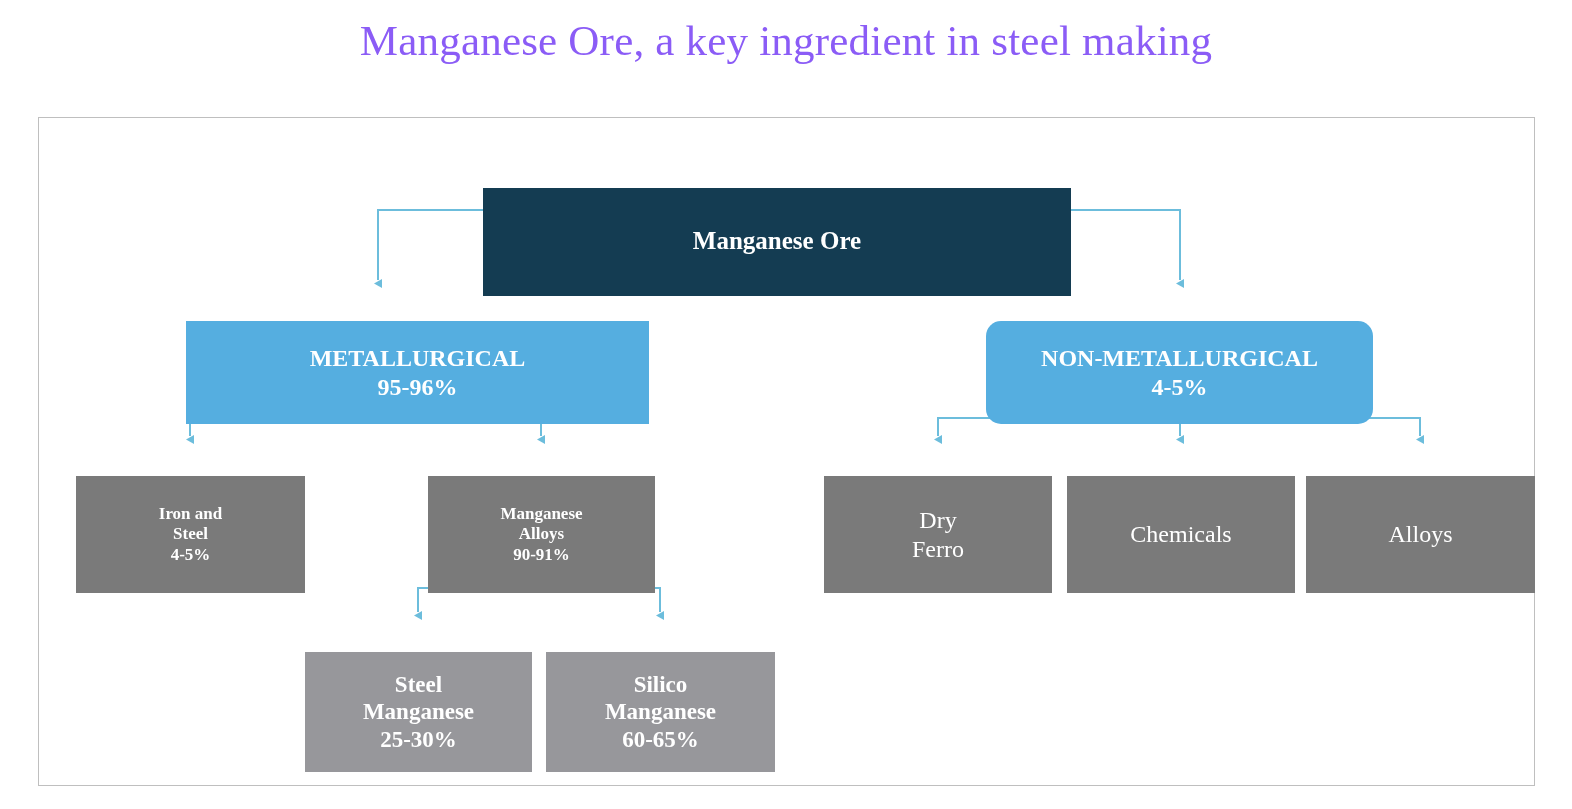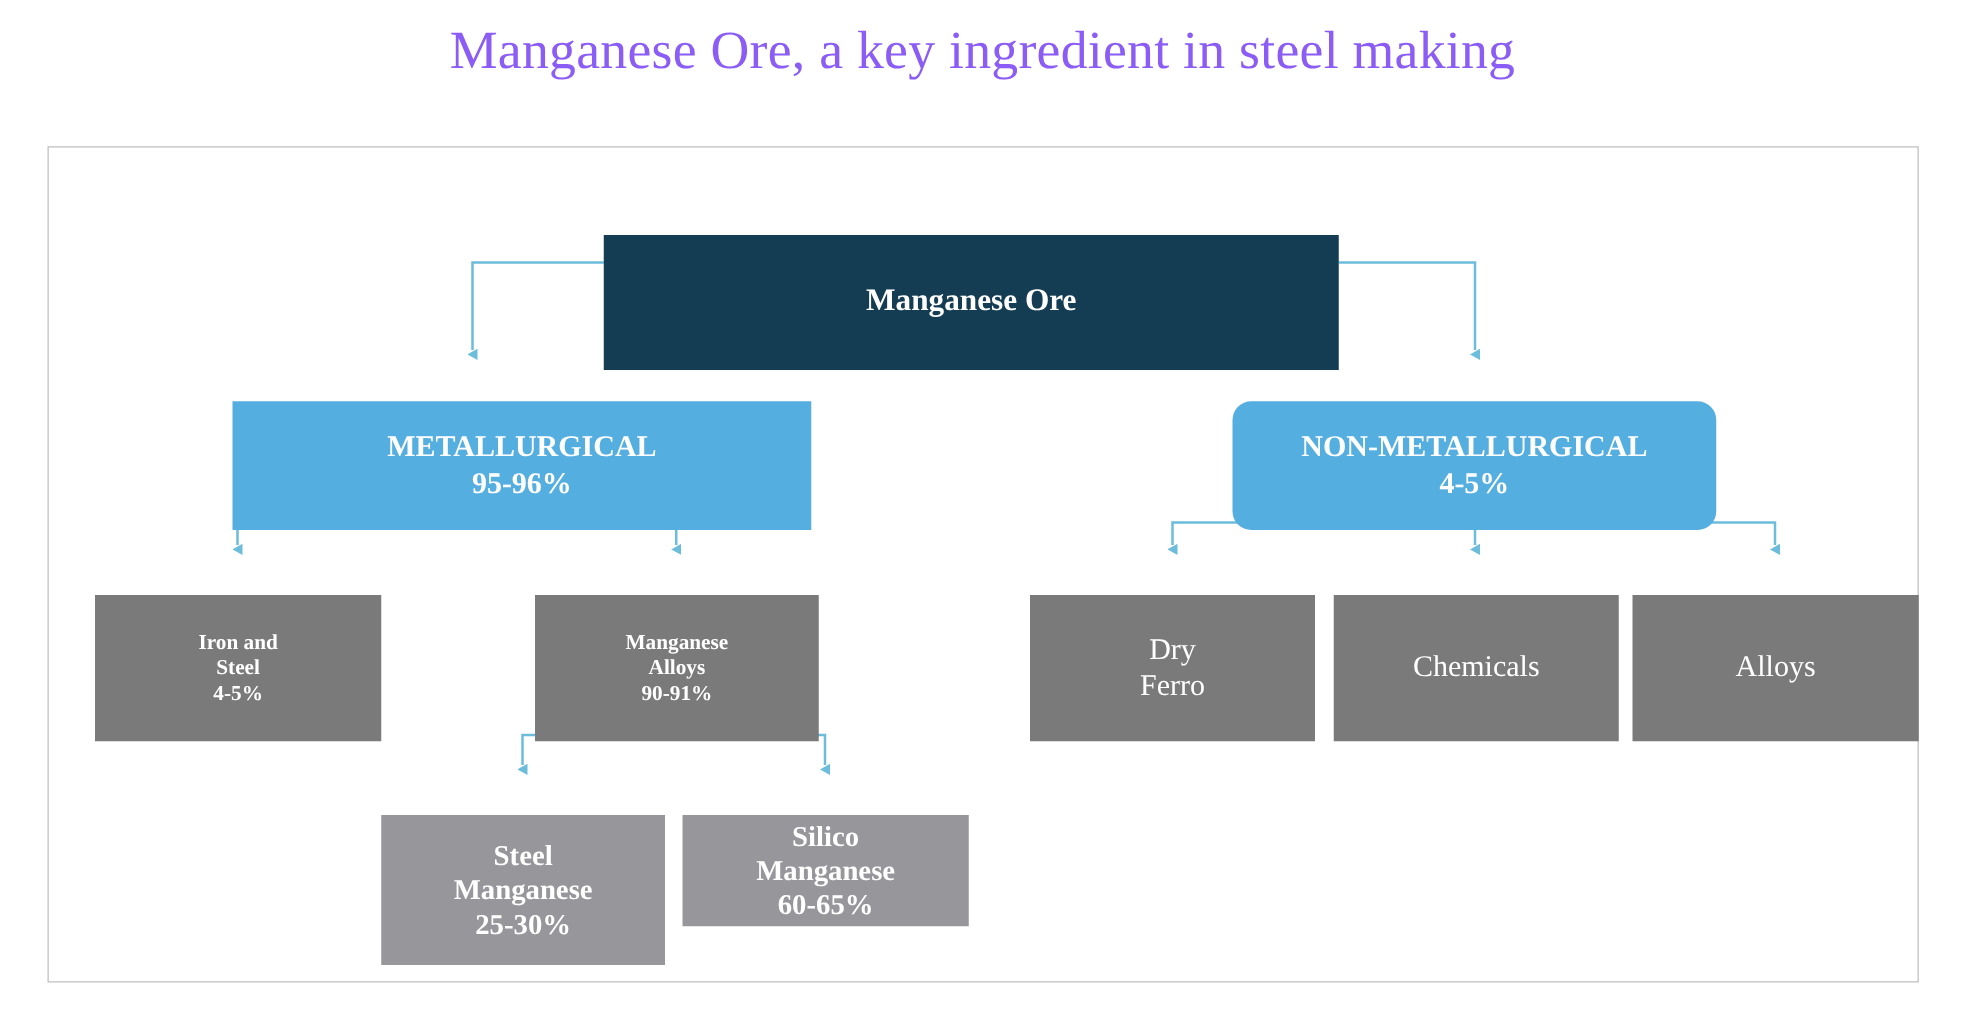--- a/index.html
+++ b/index.html
@@ -177,19 +177,19 @@
   <div class="node node-leaf-plain" style="left:1306px; top:444px; width:229px; height:117px;">
     <span class="line">Alloys</span>
   </div>
 
   <div class="node node-subleaf" style="left:305px; top:620px; width:227px; height:120px;">
     <span class="line">Steel</span>
     <span class="line">Manganese</span>
     <span class="line">25-30%</span>
   </div>
 
-  <div class="node node-subleaf" style="left:546px; top:620px; width:229px; height:89px;">
+  <div class="node node-subleaf" style="left:546px; top:620px; width:229px; height:120px;">
     <span class="line">Silico</span>
     <span class="line">Manganese</span>
     <span class="line">60-65%</span>
   </div>
 
 </div>
 
 </body></html>

